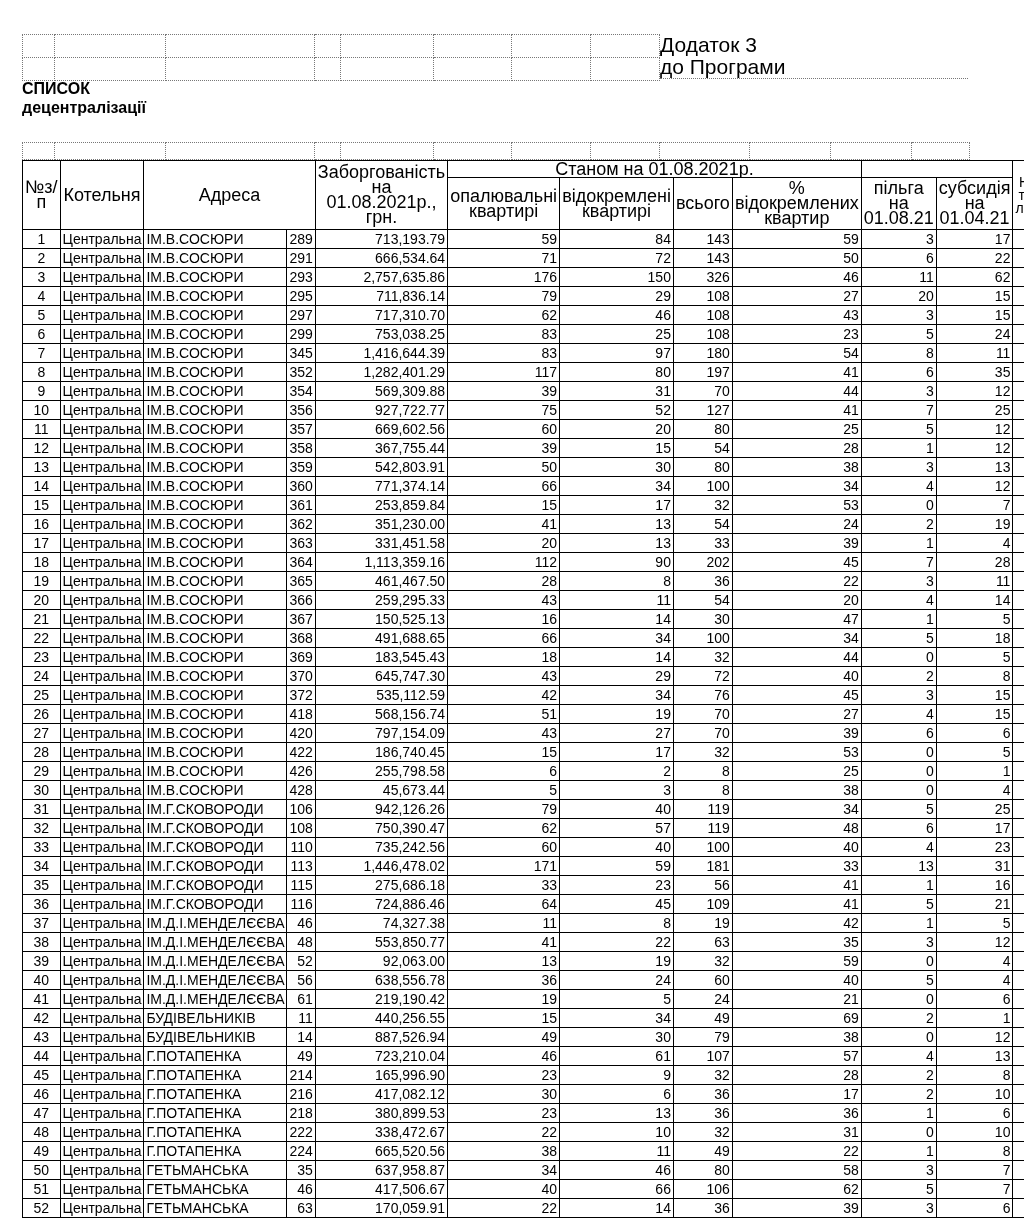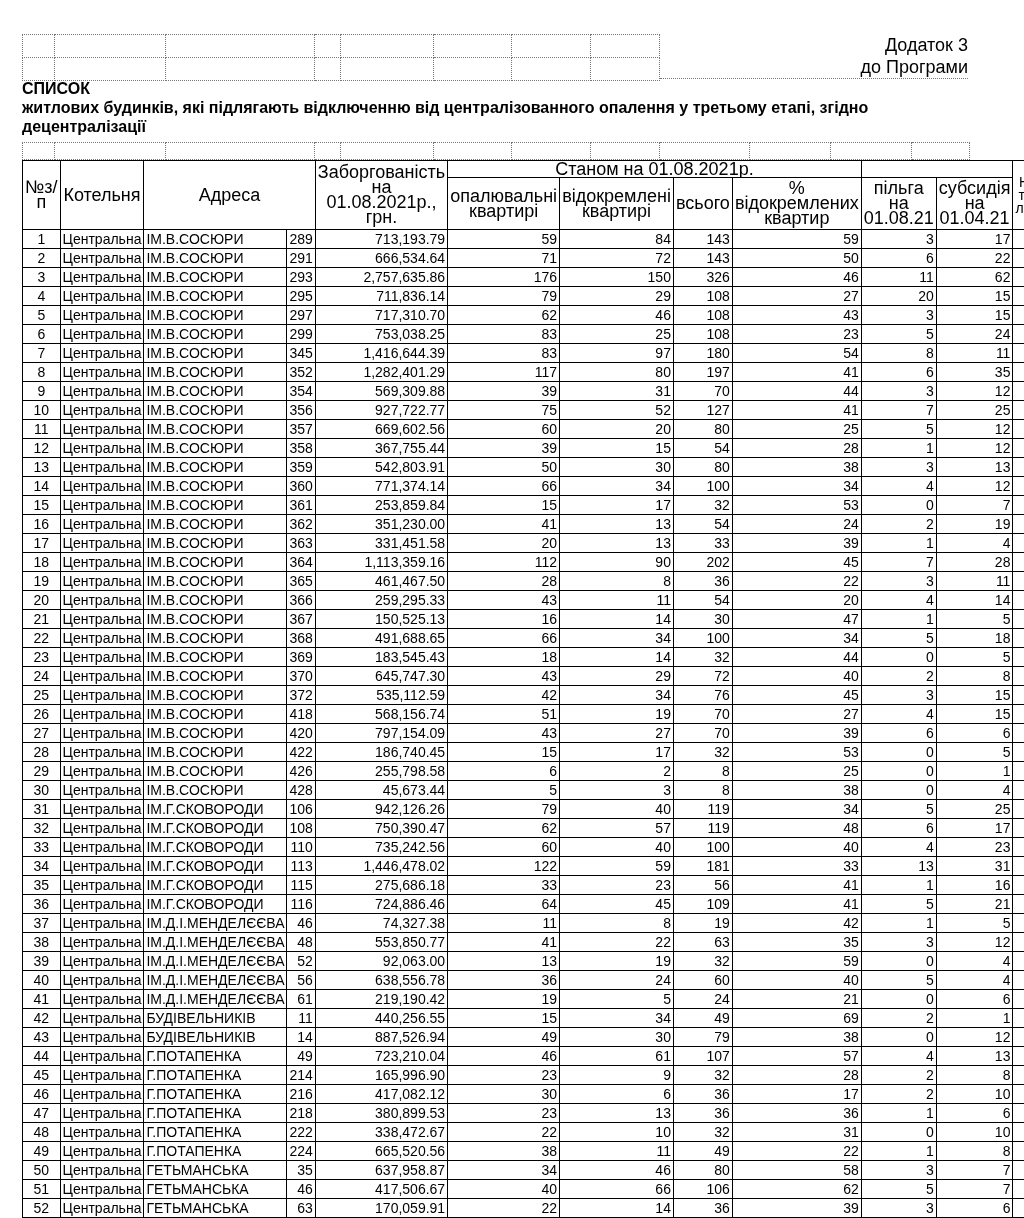--- a/index.html
+++ b/index.html
@@ -1,21 +1,21 @@
 <!DOCTYPE html>
 <html><head>
 <meta charset="utf-8">
 <style>
   html, body { margin:0; padding:0; background:#fff; }
   body { width:1024px; height:1218px; position:relative; overflow:hidden;
          font-family:"Liberation Sans", sans-serif; color:#000; }
   .grid-top { position:absolute; left:22px; top:34px; border-collapse:collapse; }
   .grid-top td { border:1px dotted #777; height:22px; padding:0; }
-  .addendum { position:absolute; left:660px; top:34px; width:308px; text-align:right;
-              font-size:18px; line-height:22px; border-bottom:1px dotted #777; }
+  .addendum { position:absolute; left:660px; top:34px; width:308px; text-align:left;
+              font-size:21px; line-height:22px; border-bottom:1px dotted #777; }
   .title { position:absolute; left:22px; top:79px; width:946px; text-align:left;
            font-weight:bold; font-size:16px; line-height:19px; }
   .spacer-row { position:absolute; left:22px; top:142px; border-collapse:collapse; }
   .spacer-row td { border:1px dotted #777; height:16px; padding:0; }
   table.main { position:absolute; left:22px; top:160px; border-collapse:collapse; table-layout:fixed; }
   table.main th, table.main td { border:1px solid #000; padding:0 2px; overflow:hidden; white-space:nowrap; }
   table.main th { font-weight:normal; font-size:18px; line-height:15px; text-align:center; white-space:normal; }
   table.main th.small { font-size:14px; line-height:13px;margin-top:42px; }
   table.main td { font-size:14px; height:18px; line-height:18px; }
   td.num { text-align:right; }
@@ -60,21 +60,20 @@
 </tbody>
   </table>
 
 <div class="addendum">
   <div>Додаток 3</div>
   <div>до Програми</div>
 </div>
 
 <div class="title">
   <div>СПИСОК</div>
-  <div>житлових будинків, які підлягають відключенню від централізованного опалення у третьому етапі, згідно</div>
   <div>децентралізації</div>
 </div>
 
 <table class="spacer-row">
   <colgroup>
       <col style="width:32px">
       <col style="width:111px">
       <col style="width:149px">
       <col style="width:26px">
       <col style="width:93px">
@@ -600,21 +599,21 @@
         <td class="num">4</td>
         <td class="num">23</td>
         <td class="c">Y</td>
       </tr>
       <tr>
         <td class="c">34</td>
         <td class="l">Центральна</td>
         <td class="l">ІМ.Г.СКОВОРОДИ</td>
         <td class="num">113</td>
         <td class="num">1,446,478.02</td>
-        <td class="num">122</td>
+        <td class="num">171</td>
         <td class="num">59</td>
         <td class="num">181</td>
         <td class="num">33</td>
         <td class="num">13</td>
         <td class="num">31</td>
         <td class="c">Y</td>
       </tr>
       <tr>
         <td class="c">35</td>
         <td class="l">Центральна</td>

